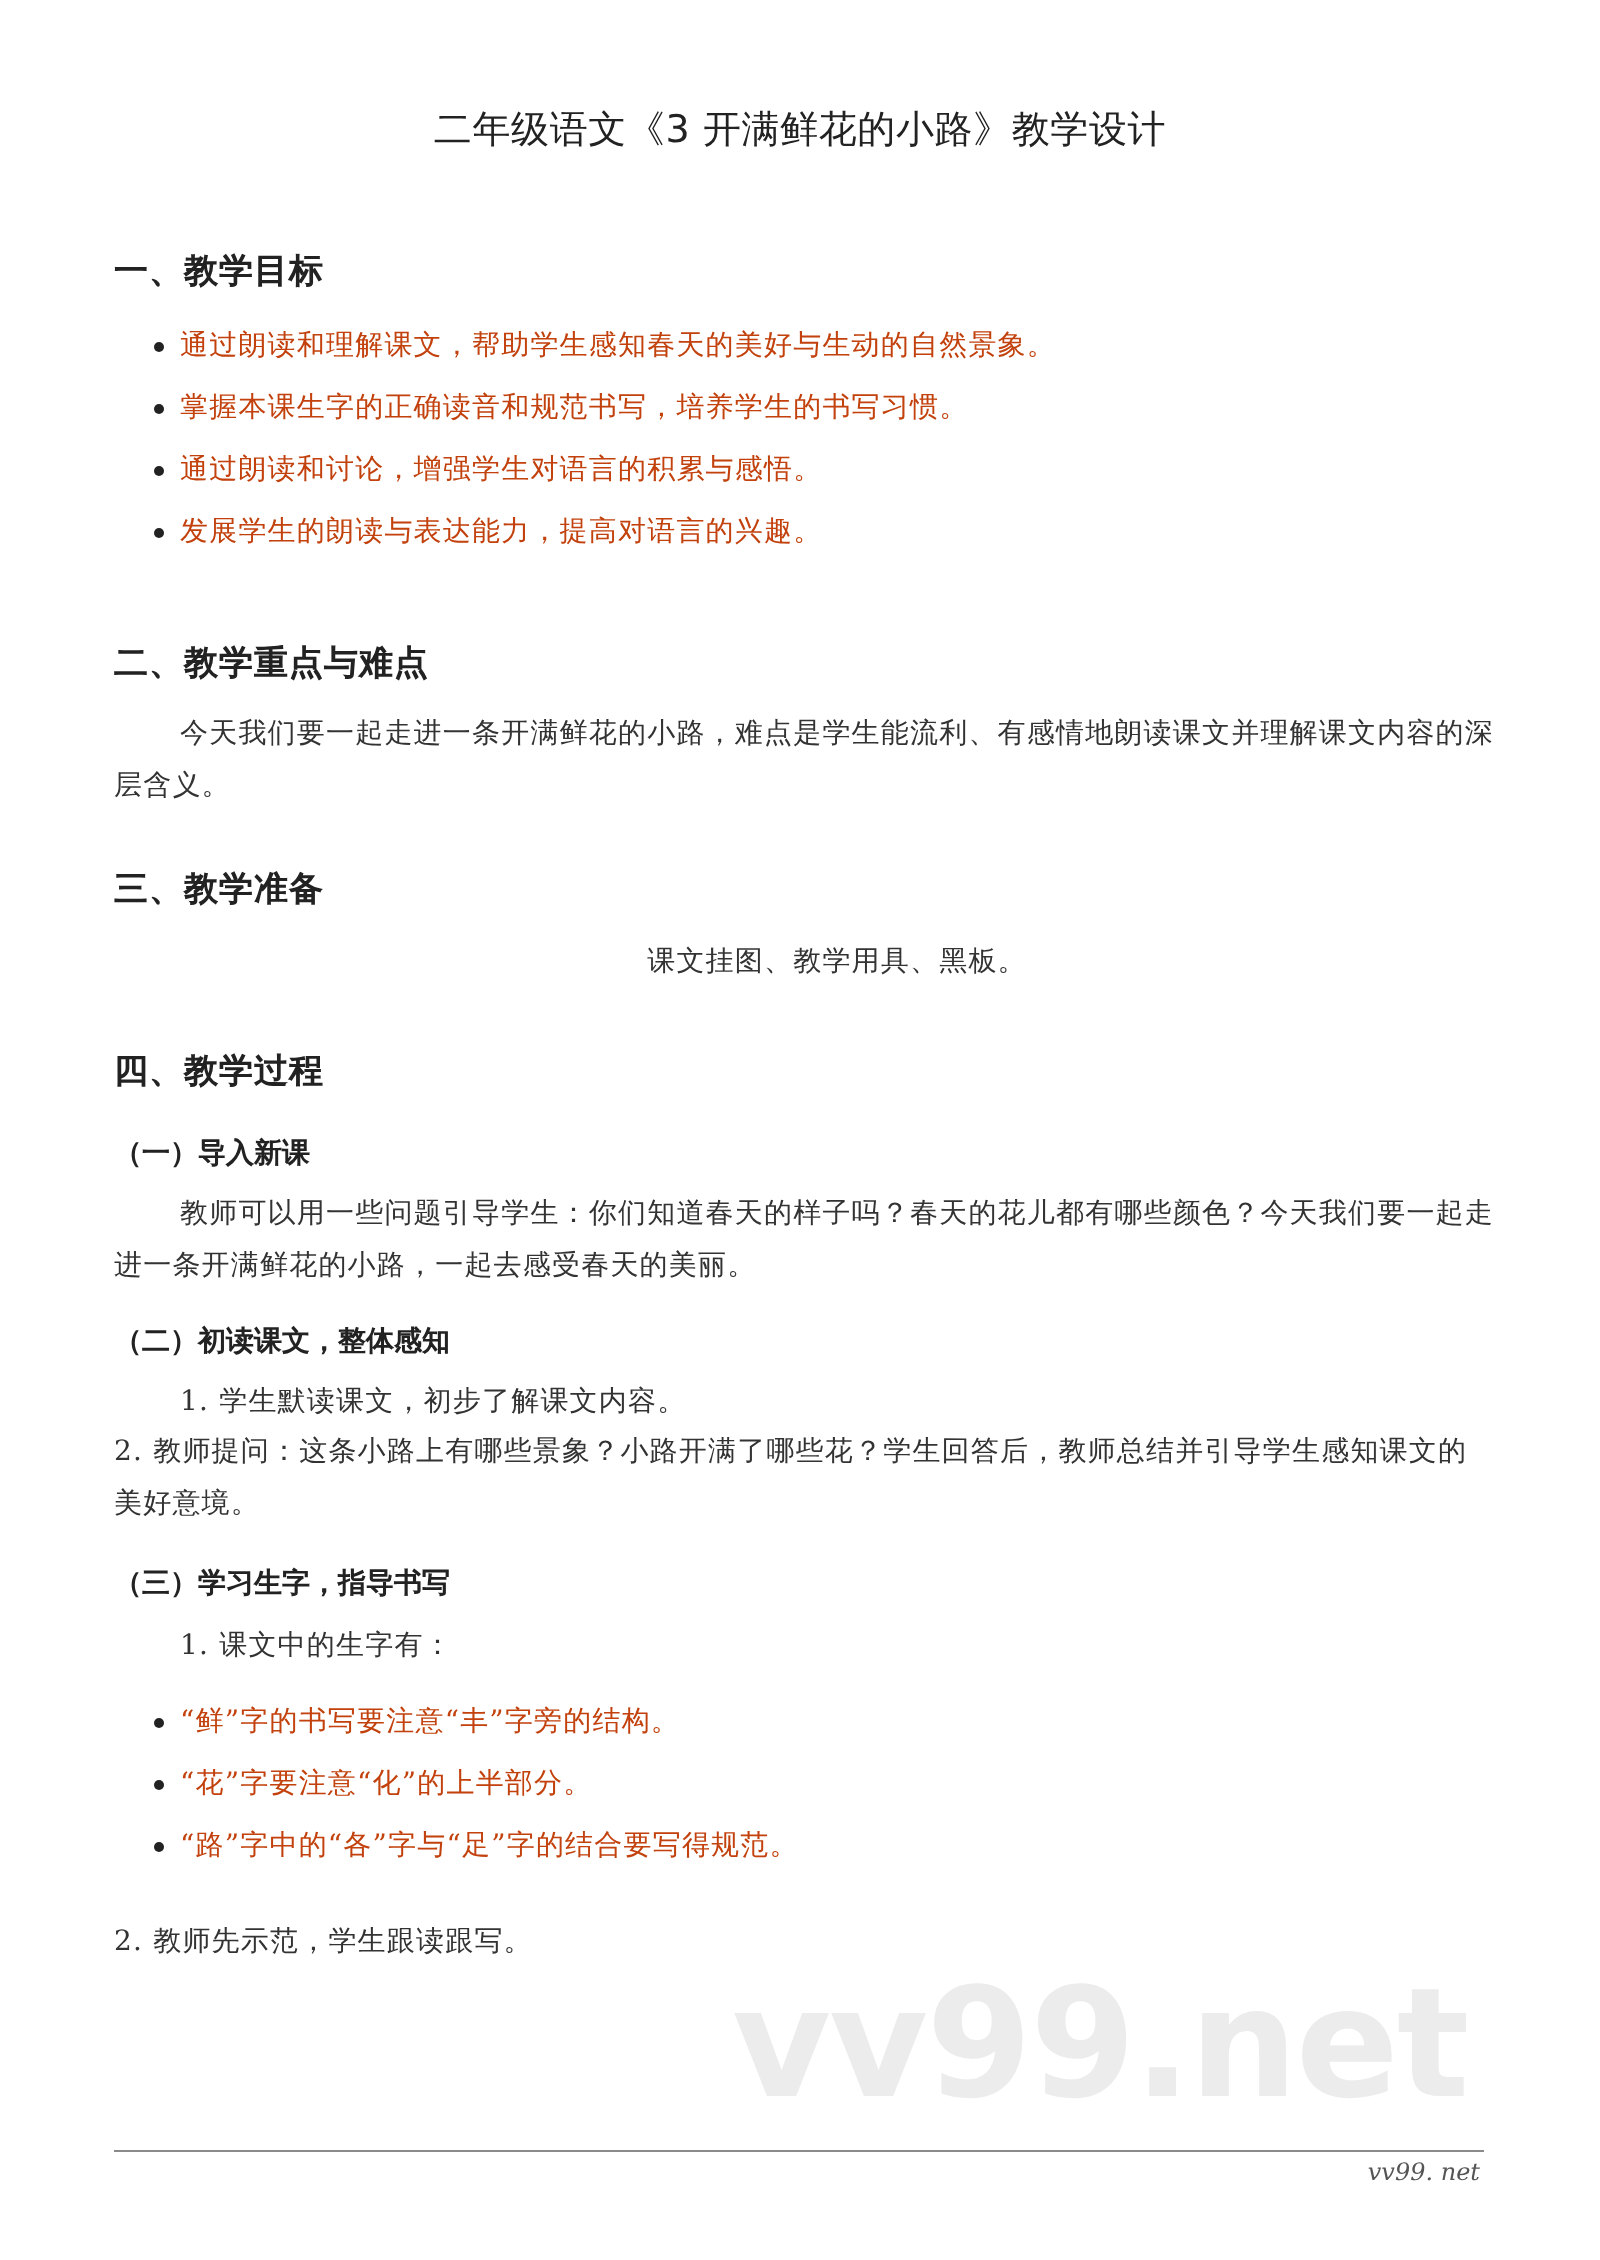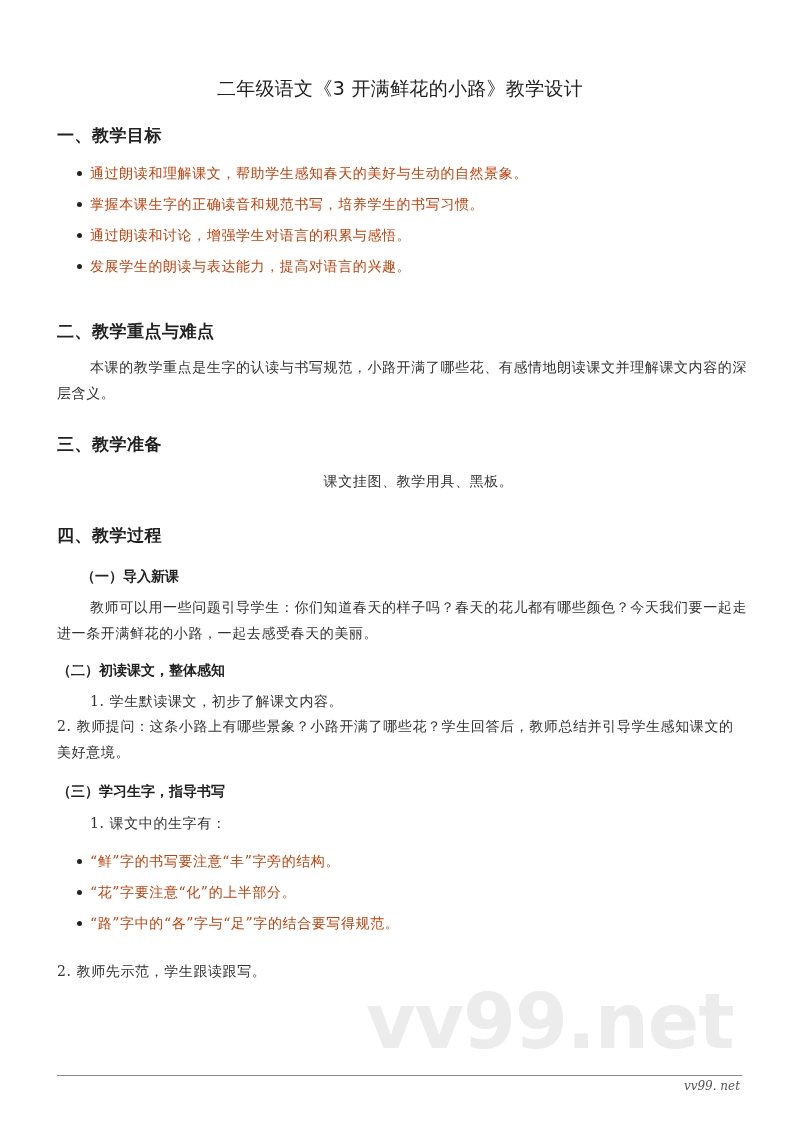--- a/index.html
+++ b/index.html
@@ -3,21 +3,21 @@
   <meta charset="utf-8">
   <style>
     html, body { margin: 0; padding: 0; background: #ffffff; }
     body {
       width: 800px; height: 1130px; position: relative; overflow: hidden;
       font-family: "DejaVu Serif", "Liberation Serif", serif;
       color: #2a2a2a;
     }
     .page { position: absolute; left: 0; top: 0; width: 800px; height: 1130px; }
     .title {
-      position: absolute; left: 0; top: 76px; width: 800px; text-align: center;
+      position: absolute; left: 0; top: 52px; width: 800px; text-align: center;
       font-family: "DejaVu Sans", "Liberation Sans", sans-serif;
       font-size: 19px; letter-spacing: 0.3px; color: #222;
     }
     .h1 {
       position: absolute; left: 57px;
       font-family: "DejaVu Sans", "Liberation Sans", sans-serif;
       font-weight: bold; font-size: 17px; color: #222; letter-spacing: 0.5px;
     }
     .h2 {
       position: absolute; left: 57px;
@@ -63,28 +63,28 @@
 
   <div class="h1" style="top:124px;">一、教学目标</div>
   <ul class="bullet-list" style="top:160px;">
     <li><span class="dot"></span><span>通过朗读和理解课文，帮助学生感知春天的美好与生动的自然景象。</span></li>
     <li><span class="dot"></span><span>掌握本课生字的正确读音和规范书写，培养学生的书写习惯。</span></li>
     <li><span class="dot"></span><span>通过朗读和讨论，增强学生对语言的积累与感悟。</span></li>
     <li><span class="dot"></span><span>发展学生的朗读与表达能力，提高对语言的兴趣。</span></li>
   </ul>
 
   <div class="h1" style="top:320px;">二、教学重点与难点</div>
-  <div class="txt para" style="top:354px;">本课的教学重点是生字的认读与书写规范，小路开满了哪些花、有感情地朗读课文并理解课文内容的深层含义。</div>
+  <div class="txt para" style="top:354px;">今天我们要一起走进一条开满鲜花的小路，难点是学生能流利、有感情地朗读课文并理解课文内容的深层含义。</div>
 
   <div class="h1" style="top:433px;">三、教学准备</div>
   <div class="txt para" style="top:468px;text-align:center;">课文挂图、教学用具、黑板。</div>
 
   <div class="h1" style="top:524px;">四、教学过程</div>
 
-  <div class="h2" style="top:568px;margin-left:24px;">（一）导入新课</div>
+  <div class="h2" style="top:568px;">（一）导入新课</div>
   <div class="txt para" style="top:594px;">教师可以用一些问题引导学生：你们知道春天的样子吗？春天的花儿都有哪些颜色？今天我们要一起走进一条开满鲜花的小路，一起去感受春天的美丽。</div>
 
   <div class="h2" style="top:662px;">（二）初读课文，整体感知</div>
   <div class="txt" style="left:90px; top:688px;">1. 学生默读课文，初步了解课文内容。</div>
   <div class="txt" style="left:57px; top:713px; width:690px;">2. 教师提问：这条小路上有哪些景象？小路开满了哪些花？学生回答后，教师总结并引导学生感知课文的美好意境。</div>
 
   <div class="h2" style="top:783px;">（三）学习生字，指导书写</div>
   <div class="txt" style="left:90px; top:810px;">1. 课文中的生字有：</div>
   <ul class="bullet-list" style="top:848px;">
     <li><span class="dot"></span><span>“鲜”字的书写要注意“丰”字旁的结构。</span></li>

